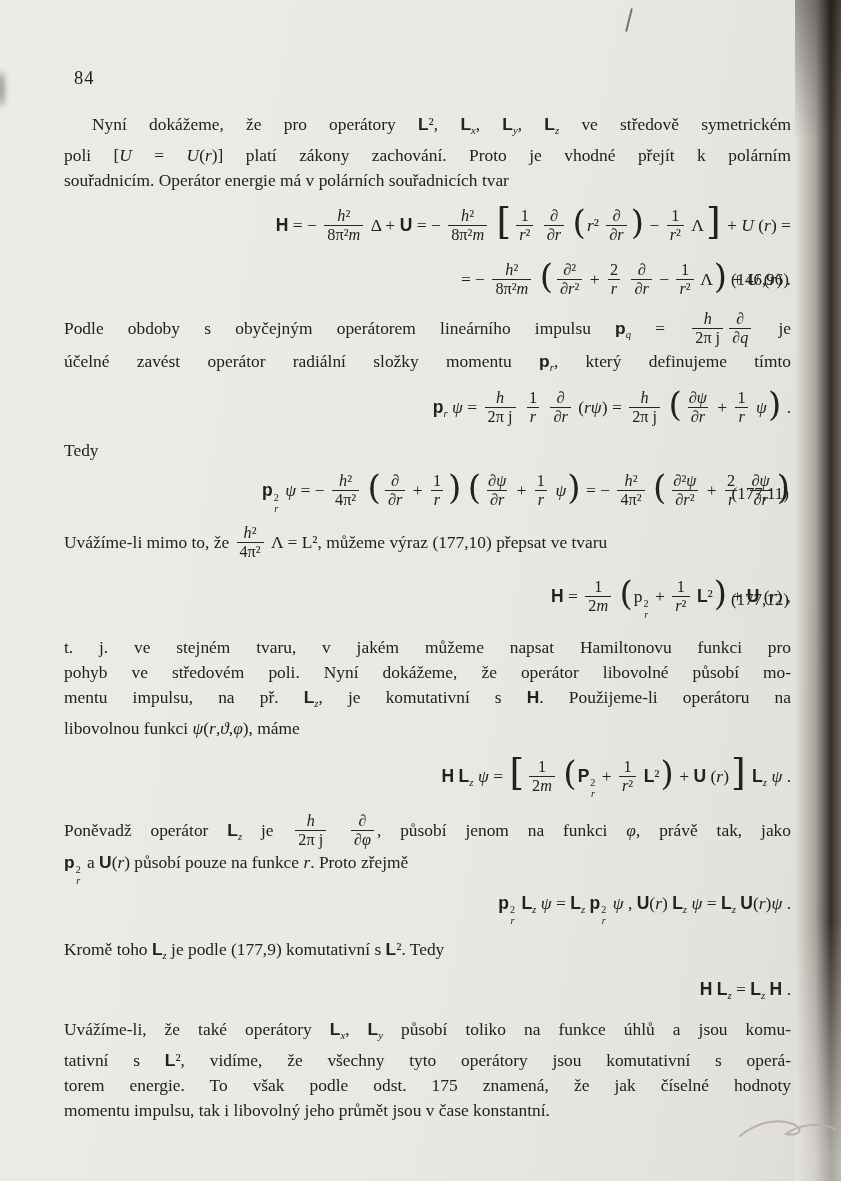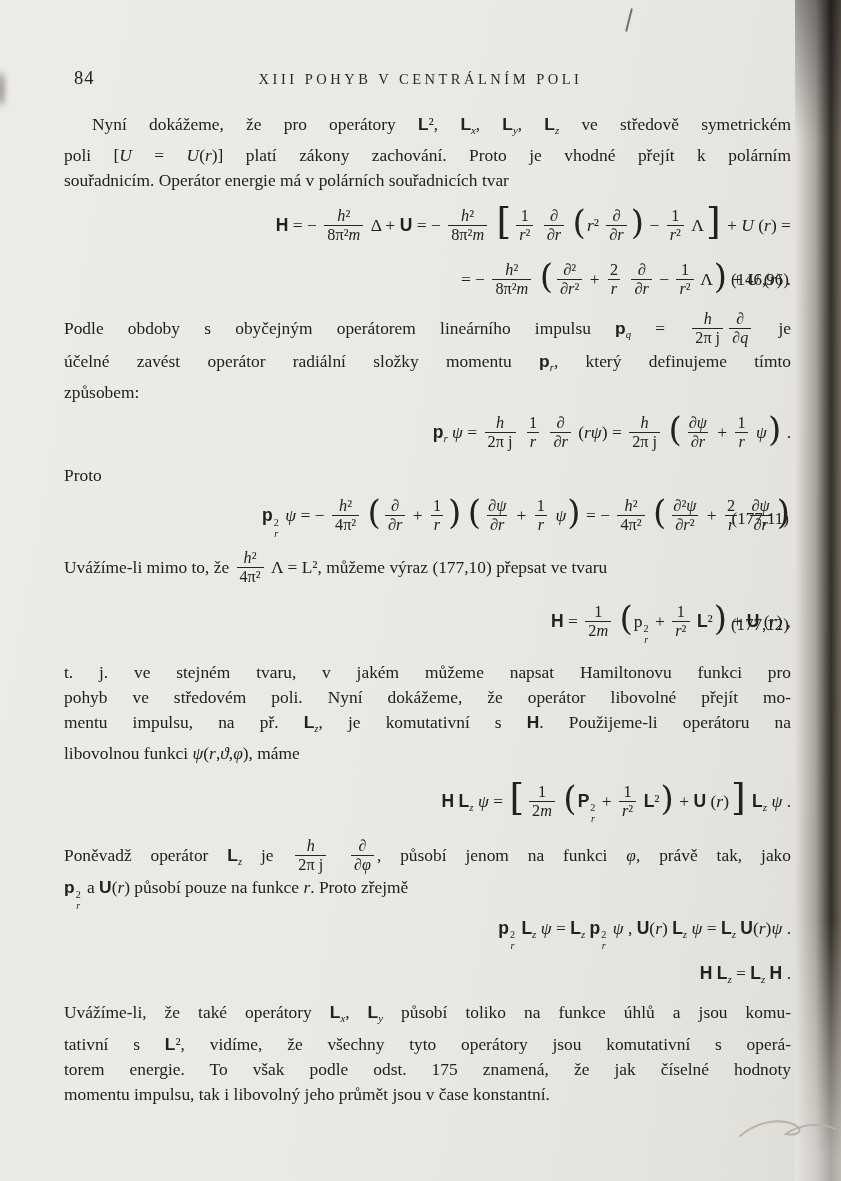--- a/index.html
+++ b/index.html
@@ -53,21 +53,20 @@
   .mt4{margin-top:4px;} .mt6{margin-top:6px;} .mt8{margin-top:8px;} .mt10{margin-top:10px;} .mt12{margin-top:12px;}
   .h50{min-height:50px;} .h54{min-height:54px;} .h56{min-height:56px;} .h44{min-height:44px;}
   .h30{min-height:30px;} .h28{min-height:28px;}
 </style>
 </head>
 <body>
 
 <div class="page">
 
   <div class="pagenum">84</div>
-  <div class="htitle">XIII POHYB V CENTRÁLNÍM POLI</div>
 
   <div class="content">
 
     <div>
       <div class="ln j ind">Nyní dokážeme, že pro operátory <o>L</o>², <o>L</o><sub>x</sub>, <o>L</o><sub>y</sub>, <o>L</o><sub>z</sub> ve středově symetrickém</div>
       <div class="ln j">poli [<i>U</i> = <i>U</i>(<i>r</i>)] platí zákony zachování. Proto je vhodné přejít k polárním</div>
       <div class="ln">souřadnicím. Operátor energie má v polárních souřadnicích tvar</div>
     </div>
 
     <div>
@@ -115,21 +114,20 @@
 
     <div class="mt6">
       <div class="ln j">Podle obdoby s obyčejným operátorem lineárního impulsu <o>p</o><sub>q</sub> = <f>
             <n><i>h</i></n>
             <d>2π j</d>
           </f><f>
             <n>∂</n>
             <d>∂<i>q</i></d>
           </f> je</div>
       <div class="ln j">účelné zavést operátor radiální složky momentu <o>p</o><sub>r</sub>, který definujeme tímto</div>
-      <div class="ln">způsobem:</div>
     </div>
 
     <div class="eq h50 mt4">
       <span class="eqbody"><o>p</o><sub>r</sub> <i>ψ</i> = <f>
             <n><i>h</i></n>
             <d>2π j</d>
           </f> <f>
             <n>1</n>
             <d><i>r</i></d>
           </f> <f>
@@ -140,21 +138,21 @@
             <d>2π j</d>
           </f> <bp>(</bp><f>
             <n>∂<i>ψ</i></n>
             <d>∂<i>r</i></d>
           </f> + <f>
             <n>1</n>
             <d><i>r</i></d>
           </f> <i>ψ</i><bp>)</bp> .</span>
     </div>
 
-    <div class="ln mt4">Proto</div>
+    <div class="ln mt4">Tedy</div>
 
     <div class="eq h54 mt4">
       <span class="eqbody"><o>p</o><ss>
             <n>2</n>
             <d>r</d>
           </ss> <i>ψ</i> = − <f>
             <n><i>h</i>²</n>
             <d>4π²</d>
           </f> <bp>(</bp><f>
             <n>∂</n>
@@ -198,21 +196,21 @@
             <d>r</d>
           </ss> + <f>
             <n>1</n>
             <d><i>r</i>²</d>
           </f> <o>L</o>²<bp>)</bp> + <o>U</o> (<i>r</i>) ,</span>
       <span class="eqnum">(177,12)</span>
     </div>
 
     <div class="mt10">
       <div class="ln j">t. j.  ve stejném tvaru, v jakém můžeme napsat Hamiltonovu funkci pro</div>
-      <div class="ln j">pohyb ve středovém poli. Nyní dokážeme, že operátor libovolné přejít mo-</div>
+      <div class="ln j">pohyb ve středovém poli. Nyní dokážeme, že operátor libovolné působí mo-</div>
       <div class="ln j">mentu impulsu, na př. <o>L</o><sub>z</sub>, je komutativní s <o>H</o>. Použijeme-li operátoru na</div>
       <div class="ln">libovolnou funkci <i>ψ</i>(<i>r</i>,<i>ϑ</i>,<i>φ</i>), máme</div>
     </div>
 
     <div class="eq h56 mt10">
       <span class="eqbody"><o>H</o> <o>L</o><sub>z</sub> <i>ψ</i> = <bk>[</bk><f>
             <n>1</n>
             <d>2<i>m</i></d>
           </f> <bp>(</bp><o>P</o><ss>
             <n>2</n>
@@ -240,20 +238,21 @@
     <div class="eq h30 mt6">
       <span class="eqbody"><o>p</o><ss>
             <n>2</n>
             <d>r</d>
           </ss> <o>L</o><sub>z</sub> <i>ψ</i> = <o>L</o><sub>z</sub> <o>p</o><ss>
             <n>2</n>
             <d>r</d>
           </ss> <i>ψ</i> , <o>U</o>(<i>r</i>) <o>L</o><sub>z</sub> <i>ψ</i> = <o>L</o><sub>z</sub> <o>U</o>(<i>r</i>)<i>ψ</i> .</span>
     </div>
 
+    <div class="ln mt10">Kromě toho <o>L</o><sub>z</sub> je podle (177,9) komutativní s <o>L</o>². Tedy</div>
 
     <div class="eq h28 mt8">
       <span class="eqbody"><o>H</o> <o>L</o><sub>z</sub> = <o>L</o><sub>z</sub> <o>H</o> .</span>
     </div>
 
     <div class="mt12">
       <div class="ln j">Uvážíme-li, že také operátory <o>L</o><sub>x</sub>, <o>L</o><sub>y</sub> působí toliko na funkce úhlů a jsou komu-</div>
       <div class="ln j">tativní s <o>L</o>², vidíme, že všechny tyto operátory jsou komutativní s operá-</div>
       <div class="ln j">torem energie. To však podle odst. 175 znamená, že jak číselné hodnoty</div>
       <div class="ln">momentu impulsu, tak i libovolný jeho průmět jsou v čase konstantní.</div>

